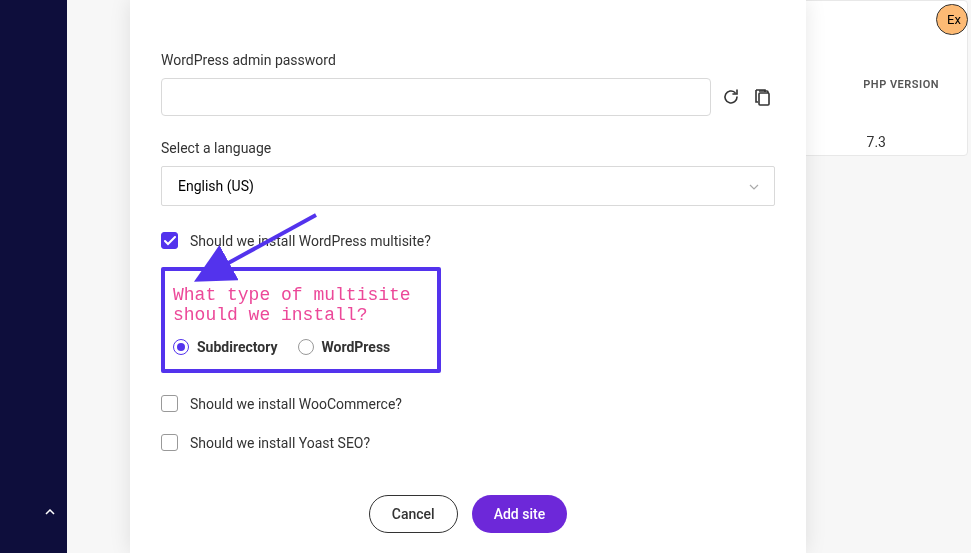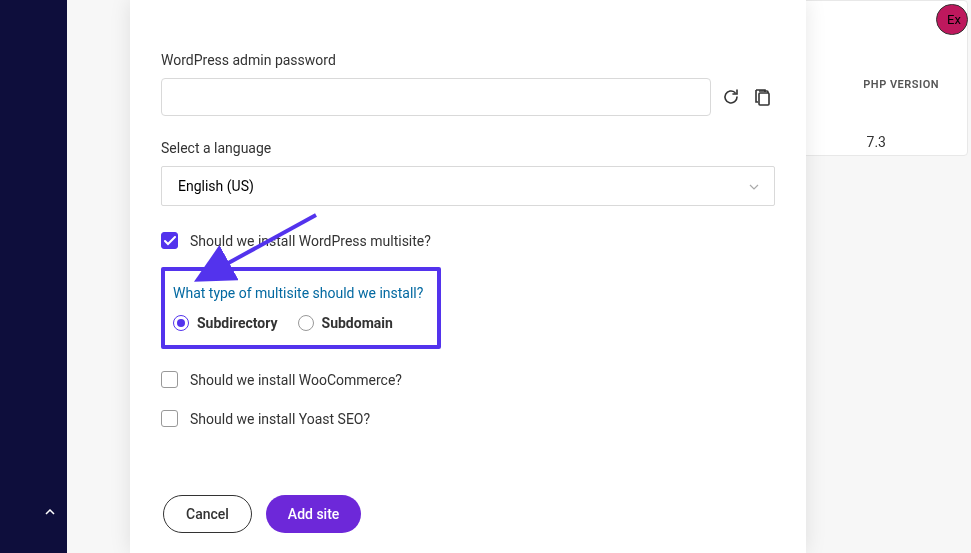--- a/index.html
+++ b/index.html
@@ -49,21 +49,21 @@
       border-radius: 4px;
     }
     .bg-ex-button {
       position: absolute;
       right: 3px;
       top: 4px;
       border: 1.5px solid #333;
       border-radius: 20px;
       padding: 7px 10px;
       font-size: 13px;
-      background: #be185d;
+      background: #fdba74;
       overflow: hidden;
       white-space: nowrap;
       width: 32px;
     }
     .bg-lock-icon {
       position: absolute;
       left: 116px;
       top: 128px;
       color: #888;
       font-size: 14px;
@@ -181,23 +181,24 @@
       color: #333;
     }
     .multisite-box {
       border: 4px solid #5333ed;
       border-radius: 2px;
       padding: 14px 8px;
       margin-top: 18px;
       width: 280px;
     }
     .multisite-title {
-      font-size: 14px;
-      color: #0369a1;
+      font-size: 18px;
+      color: #ec4899;
       margin-bottom: 14px;
+      font-family: Liberation Mono, monospace;
     }
     .radio-row {
       display: flex;
       gap: 20px;
       font-weight: bold;
     }
     .radio-option {
       display: flex;
       align-items: center;
       gap: 8px;
@@ -226,21 +227,21 @@
       font-size: 14px;
       color: #333;
     }
     .modal-footer {
       position: absolute;
       bottom: 0;
       right: 0;
       left: 0;
       padding: 20px 33px;
       display: flex;
-      justify-content: flex-start;
+      justify-content: center;
       gap: 14px;
       background: #fff;
     }
     .btn {
       height: 38px;
       padding: 0 22px;
       border-radius: 20px;
       font-size: 14px;
       font-weight: 500;
       cursor: pointer;
@@ -340,21 +341,21 @@
 
     <div class="multisite-box">
       <div class="multisite-title">What type of multisite should we install?</div>
       <div class="radio-row">
         <div class="radio-option">
           <div class="radio selected"></div>
           <span class="radio-label">Subdirectory</span>
         </div>
         <div class="radio-option">
           <div class="radio"></div>
-          <span class="radio-label">Subdomain</span>
+          <span class="radio-label">WordPress</span>
         </div>
       </div>
     </div>
 
     <div class="section-5">
       <div class="checkbox-row">
         <div class="checkbox">
           
         </div>
         <span class="checkbox-label">Should we install WooCommerce?</span>

